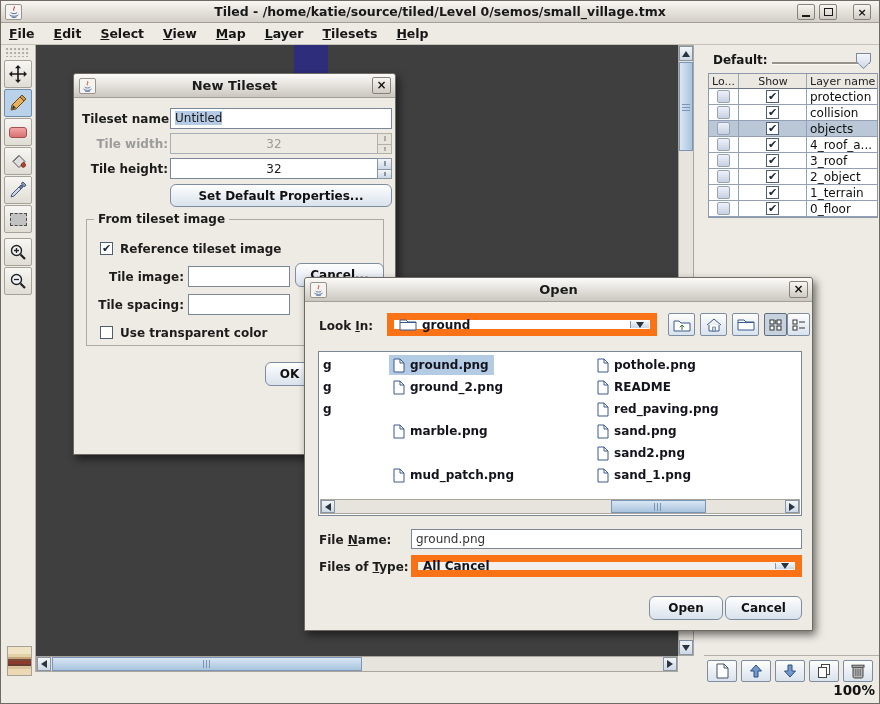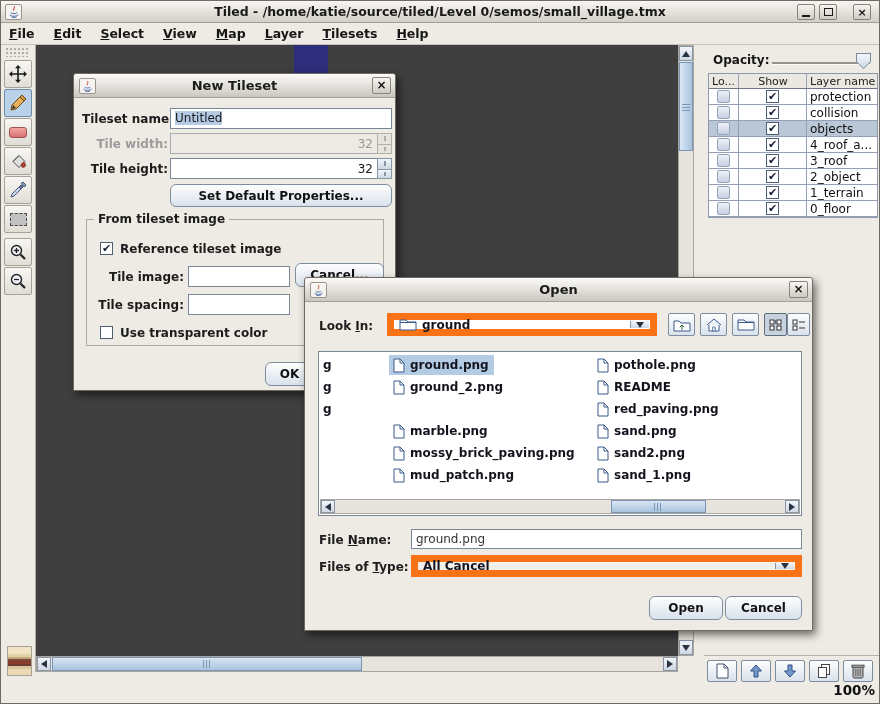--- a/index.html
+++ b/index.html
@@ -71,21 +71,21 @@
   .dlg{position:absolute;background:#eeebe4;border:1px solid #6e6a64;border-radius:3px 3px 0 0;box-shadow:3px 4px 9px rgba(0,0,0,.55)}
   .dtb{position:absolute;left:0;top:0;right:0;height:24px;background:linear-gradient(#fcfbf9,#cbc7bf);border-bottom:1px solid #a39f97;border-radius:3px 3px 0 0}
   .dtitle{position:absolute;left:0;top:0;width:100%;height:24px;line-height:24px;text-align:center;font-size:13px;font-weight:bold;color:#1a1a1a}
   .dchip{position:absolute;left:5px;top:4px;width:17px;height:16px;background:#f6f4f0;border:1px solid #99958d;border-radius:2px;display:flex;align-items:center;justify-content:center}
   .dclose{position:absolute;top:3px;width:19px;height:17px;background:linear-gradient(#f7f5f1,#d0ccc4);border:1px solid #87837b;border-radius:2px;text-align:center;line-height:15px;font-size:12px;font-weight:bold;color:#111}
   .lbl{position:absolute;font-size:12px;font-weight:bold;color:#1c1c1c;white-space:nowrap}
   .lbl.r{text-align:right}
   .lbl.dis{color:#9c9c9c}
   .tf{position:absolute;background:#fff;border:1px solid #7a8798;font-size:12px;color:#1a1a1a;font-family:"DejaVu Sans",sans-serif;padding:0 4px}
   .tf.dis{background:#edeae3;border-color:#a9aeb6;color:#9a9a9a}
-  .tf.num{text-align:right}
+  .tf.num{text-align:center}
   .mbtn{position:absolute;background:linear-gradient(#fefefe,#d9e2ec);border:1px solid #7f8da0;border-radius:6px;font-size:12px;font-weight:bold;color:#111;text-align:center;display:flex;align-items:center;justify-content:center}
   .selhl{background:#b5cbe5}
   .spin{position:absolute;width:15px}
   .spin div{height:50%;background:linear-gradient(#f3f6f9,#ccd8e4);border:1px solid #8795a5;display:flex;align-items:center;justify-content:center}
   .spin .su{border-bottom:none}
   .st-up{width:0;height:0;border-left:3px solid transparent;border-right:3px solid transparent;border-bottom:4px solid #333}
   .st-down{width:0;height:0;border-left:3px solid transparent;border-right:3px solid transparent;border-top:4px solid #333}
   .spin.dis div{background:#e7e4dd;border-color:#b3b0a8}
   .spin.dis .st-up{border-bottom-color:#9a9a9a}
   .spin.dis .st-down{border-top-color:#9a9a9a}
@@ -214,21 +214,21 @@
     <div class="sbthumb-h" style="left:15px;top:0;width:310px;height:14px">
         <div class="h-grip"></div>
       </div>
     <div class="sbbtn" style="left:626px;top:0;width:14px;height:14px">
         <div class="t-right"></div>
       </div>
   </div>
 
   <div class="vdivider dots"></div>
   <div class="rpanel">
-    <div class="op-label">Opacity:</div>
+    <div class="op-label">Default:</div>
     <div class="sl-track"></div>
     <div class="sl-thumb">
         <i></i>
       </div>
 
     <div class="ltable">
       <div class="lhead">
         <div class="ch-lock">Lo...</div>
         <div class="ch-show">Show</div>
         <div class="ch-name">Layer name</div>
@@ -333,21 +333,21 @@
     <div class="pbtn" style="left:139px">
       <svg width="14" height="16" viewBox="0 0 14 16">
           <rect x="2" y="4" width="10" height="11" rx="1.5" fill="#b2b2b2" stroke="#444"></rect>
           <rect x="1" y="2.2" width="12" height="2" fill="#cccccc" stroke="#444"></rect>
           <path d="M4.8 6v7M7 6v7M9.2 6v7" stroke="#666"></path>
         </svg>
     </div>
     <div class="zoomlvl">100%</div>
   </div>
 
-  <div class="dlg" style="left:72px;top:72px;width:323px;height:318px;z-index:10">
+  <div class="dlg" style="left:72px;top:72px;width:323px;height:382px;z-index:10">
     <div class="dtb">
       <div class="dchip">
         <svg width="13" height="13" viewBox="0 0 16 16" fill="none">
             <path d="M8 1.5c2 2-2 3 0 5" stroke="#c23b2e" stroke-width="1.2"></path>
             <path d="M4.5 8.5c0 1.8 7 1.8 7 0" stroke="#3a5a9c"></path>
             <path d="M3 11c1 2.4 9 2.4 10 0M5 13.6c2 .9 4 .9 6 0" stroke="#3a5a9c"></path>
           </svg>
       </div>
       <div class="dtitle">New Tileset</div>
       <div class="dclose" style="right:4px"><span>×</span></div>
@@ -482,27 +482,20 @@
           </svg>
           <span class="fname">ground_2.png</span>
         </div>
       <div class="fentry" style="left:70px;top:69px">
           <svg width="12" height="15" viewBox="0 0 12 15">
             <path d="M1 1h6l4 4v9H1z" fill="#fff" stroke="#3a5a8c"></path>
             <path d="M7 1v4h4" fill="none" stroke="#3a5a8c"></path>
           </svg>
           <span class="fname">marble.png</span>
         </div>
-      <div class="fentry" style="left:70px;top:91px">
-          <svg width="12" height="15" viewBox="0 0 12 15">
-            <path d="M1 1h6l4 4v9H1z" fill="#fff" stroke="#3a5a8c"></path>
-            <path d="M7 1v4h4" fill="none" stroke="#3a5a8c"></path>
-          </svg>
-          <span class="fname">mossy_brick_paving.png</span>
-        </div>
       <div class="fentry" style="left:70px;top:113px">
           <svg width="12" height="15" viewBox="0 0 12 15">
             <path d="M1 1h6l4 4v9H1z" fill="#fff" stroke="#3a5a8c"></path>
             <path d="M7 1v4h4" fill="none" stroke="#3a5a8c"></path>
           </svg>
           <span class="fname">mud_patch.png</span>
         </div>
 
       <div class="fentry" style="left:274px;top:3px">
           <svg width="12" height="15" viewBox="0 0 12 15">

